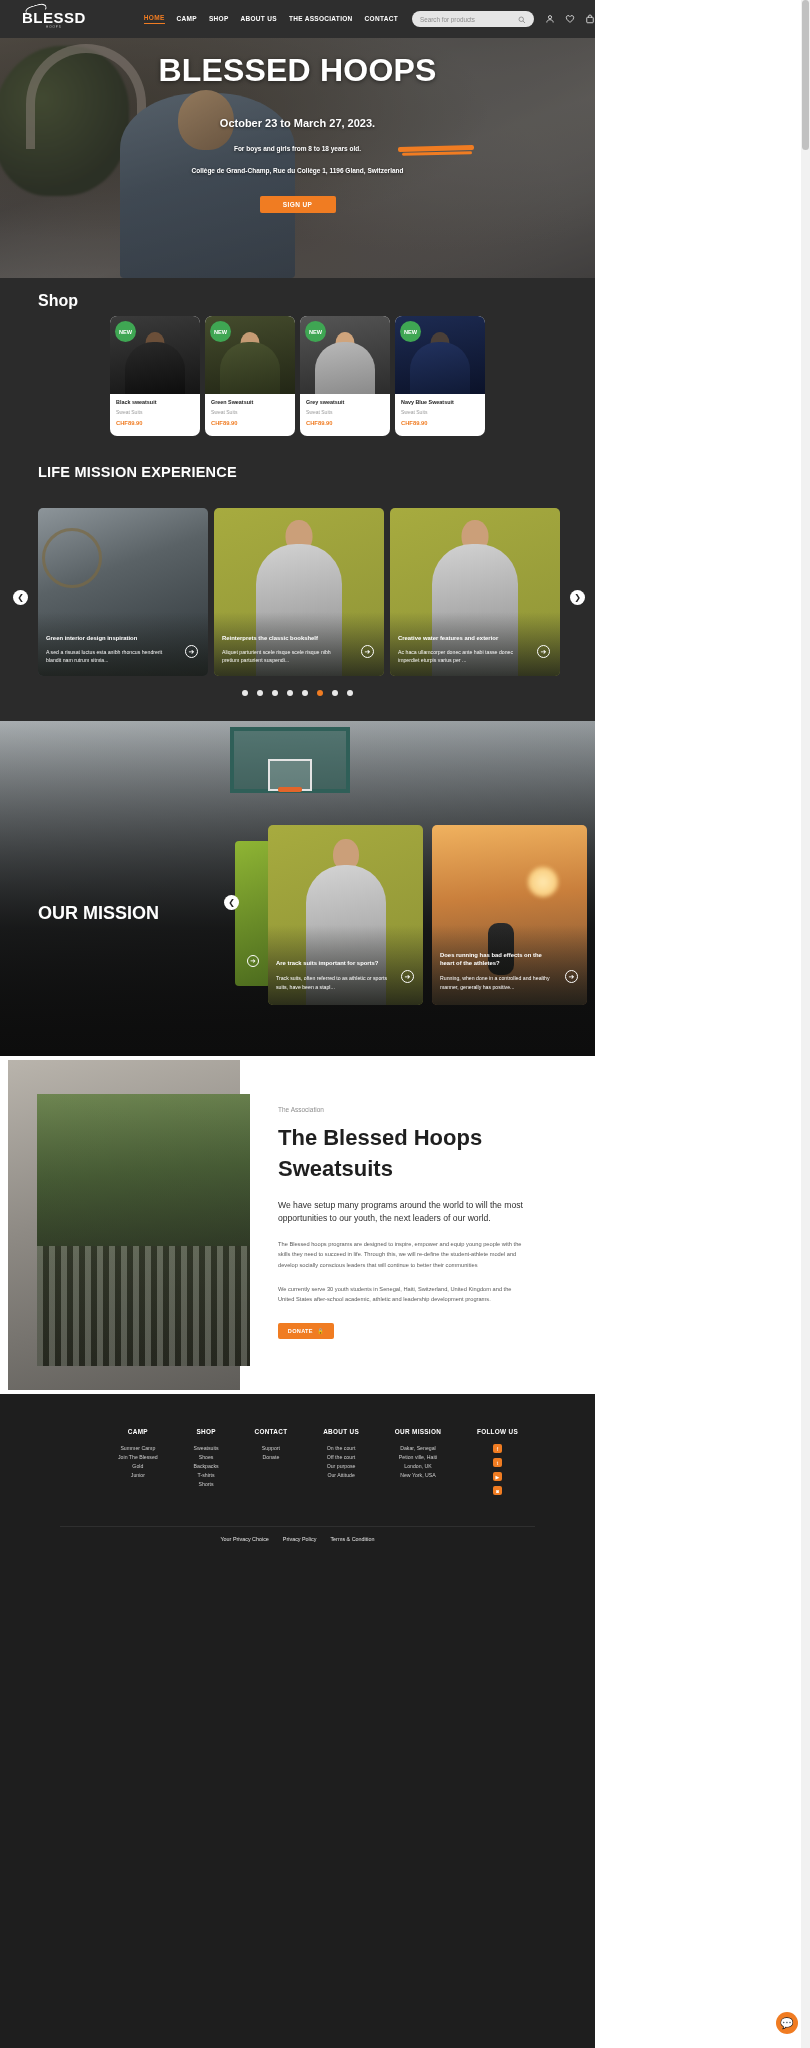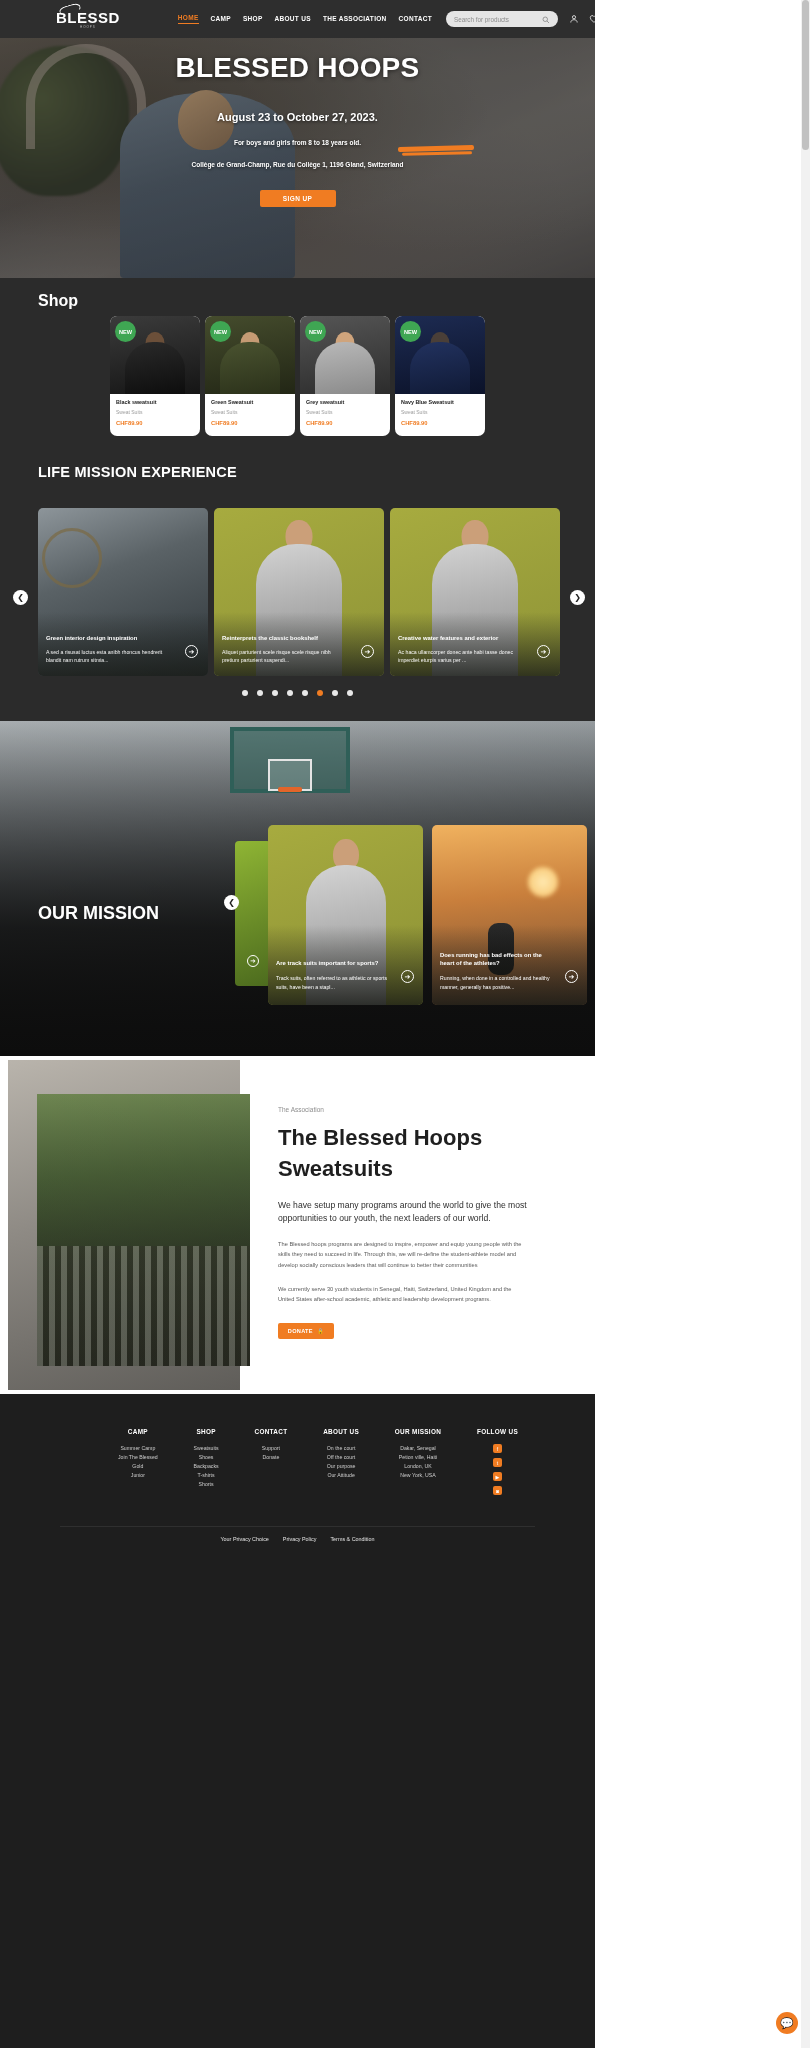--- a/index.html
+++ b/index.html
@@ -27,21 +27,21 @@
     background: #c1c1c1; border-radius: 4px;
   }
 
   
   .header {
     position: absolute; left:0; top:0; width: 595px; height: 38px;
     background: #2e2e2e; display: flex; align-items: center;
     z-index: 40;
   }
   .logo {
-    margin-left: 56px; color:#fff; display:flex; flex-direction:column;
+    margin-left: 22px; color:#fff; display:flex; flex-direction:column;
     line-height: 1; position: relative; align-items: center;
   }
   .logo-text {
     font-size: 15px; font-weight: 700; letter-spacing: 0.5px;
     font-family: "Liberation Sans", sans-serif;
   }
   .logo-sub { font-size: 3px; letter-spacing: 1px; color:#bbb; margin-top:1px; text-align:center;}
   .logo-swoosh {
     position:absolute; left: 3px; top: -5px; width: 22px; height: 9px;
     border: 1.2px solid #fff; border-radius: 50%/70%;
@@ -102,21 +102,21 @@
     position:absolute; left: 26px; top: 6px; width: 120px; height: 105px;
     border: 9px solid rgba(185,170,155,.55); border-radius: 60px 60px 0 0;
     border-bottom: none;
   }
   .hero-scrim { position:absolute; inset:0; background: rgba(40,42,46,.34); }
   .hero-content {
     position:absolute; inset:0; display:flex; flex-direction:column;
     align-items:center; padding-top: 12px; color:#fff; text-align:center;
   }
   .hero-h1 {
-    font-size: 28px; font-weight:700; letter-spacing:.2px;
+    font-size: 32px; font-weight:700; letter-spacing:.2px;
     text-shadow: 0 1px 4px rgba(0,0,0,.55); line-height: 1.3;
   }
   .hero-underline {
     position:absolute; left: 398px; top: 108px; width: 76px; height: 5px;
     background:#f07c22; border-radius: 2px; transform: rotate(-1.6deg);
   }
   .hero-underline2 {
     position:absolute; left: 402px; top: 114px; width: 70px; height: 3px;
     background:#f07c22; border-radius: 2px; transform: rotate(-1.2deg);
   }
@@ -433,21 +433,21 @@
 
   <div class="hero">
     <div class="hero-bg"></div>
     <div class="hero-tree"></div>
     <div class="hero-arch"></div>
     <div class="hero-person"></div>
     <div class="hero-head"></div>
     <div class="hero-scrim"></div>
     <div class="hero-content">
       <div class="hero-h1">BLESSED HOOPS</div>
-      <div class="hero-date">August 23 to October 27, 2023.</div>
+      <div class="hero-date">October 23 to March 27, 2023.</div>
       <div class="hero-sub1">For boys and girls from 8 to 18 years old.</div>
       <div class="hero-sub2">Collège de Grand-Champ,  Rue du Collège 1, 1196 Gland, Switzerland</div>
       <button class="hero-btn">SIGN UP</button>
     </div>
     <div class="hero-underline"></div>
     <div class="hero-underline2"></div>
   </div>
 
   <div class="shop">
     <div class="shop-title">Shop</div>
@@ -600,21 +600,21 @@
 
   <div class="assoc">
     <div class="assoc-photo-back"></div>
     <div class="assoc-photo-front">
       <div class="crowd"></div>
     </div>
     <div class="assoc-right">
       <div class="assoc-kicker">The Association</div>
       <div class="assoc-h2">The Blessed Hoops</div>
       <div class="assoc-h2" style="margin-top:0">Sweatsuits</div>
-      <div class="assoc-lead">We have setup many programs around the world to give the most opportunities to our youth, the next leaders of our world.</div>
+      <div class="assoc-lead">We have setup many programs around the world to will the most opportunities to our youth, the next leaders of our world.</div>
       <div class="assoc-p">The Blessed hoops programs are designed to inspire, empower and equip young people with the skills they need to succeed in life. Through this, we will re-define the student-athlete model and develop socially conscious leaders that will continue to better their communities</div>
       <div class="assoc-p">We currently serve 30 youth students in Senegal, Haiti, Switzerland, United Kingdom and the United States after-school academic, athletic and leadership development programs.</div>
       <button class="donate-btn">
         <span>DONATE</span>
         <span>🔒</span>
       </button>
     </div>
   </div>
 
   <div class="footer">

